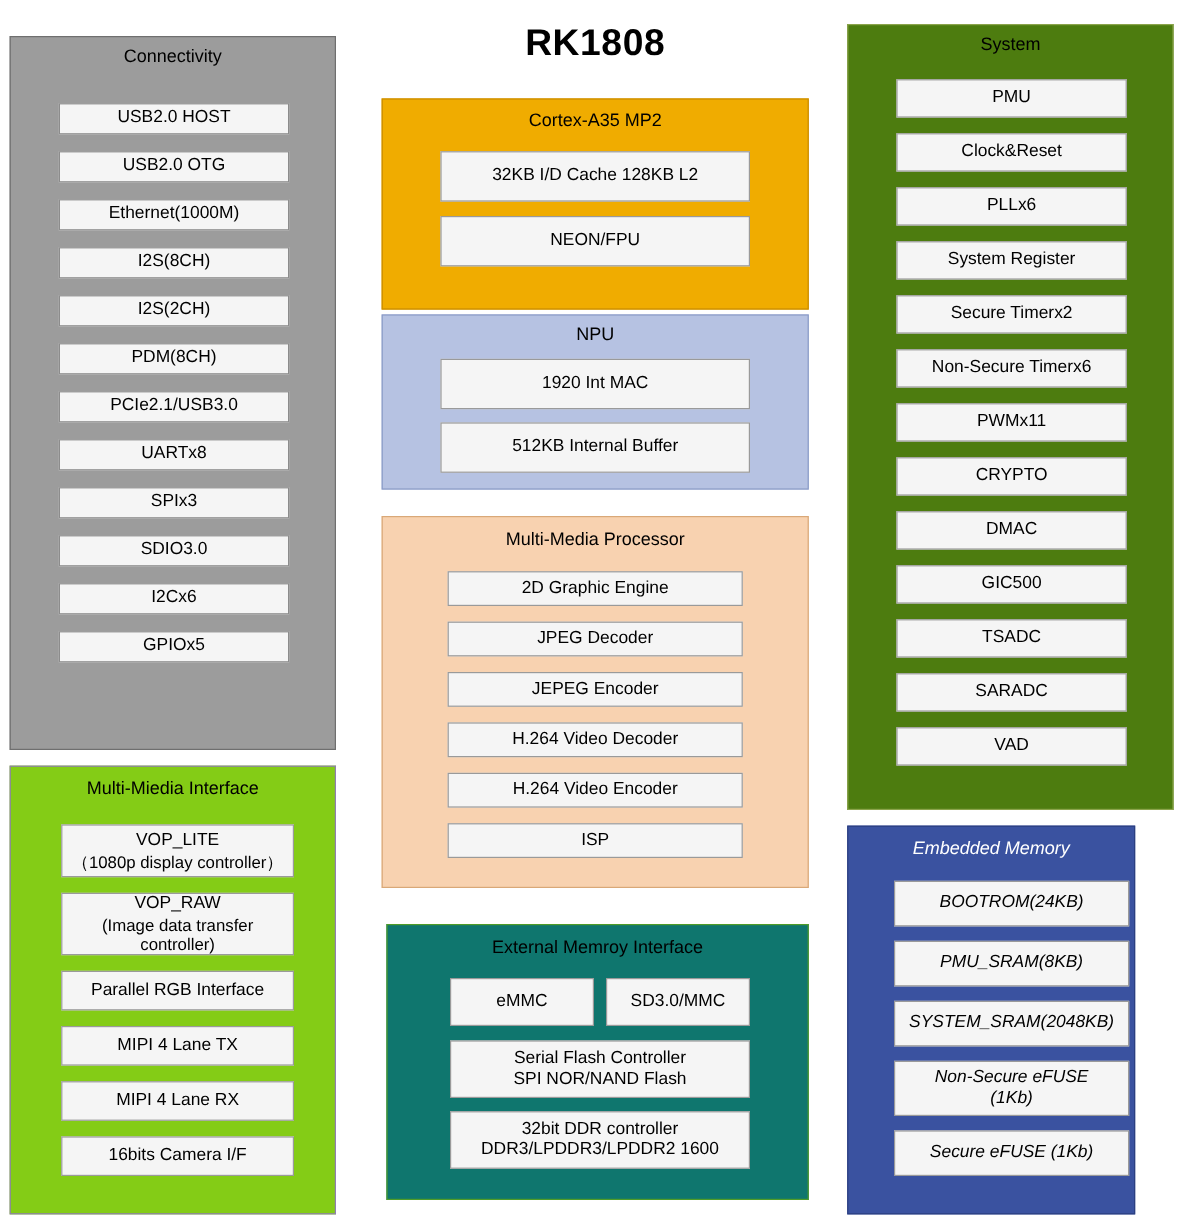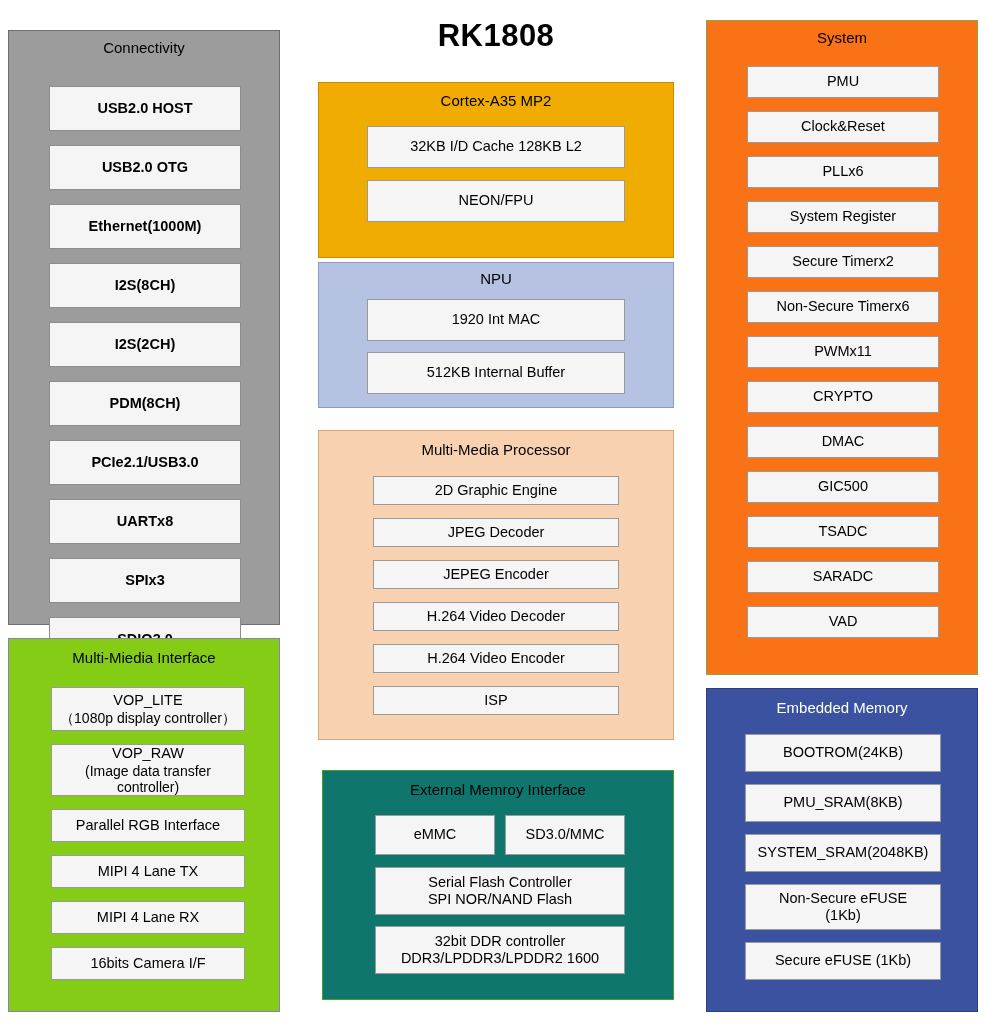--- a/index.html
+++ b/index.html
@@ -68,24 +68,23 @@
     background: #9c9c9c;
     border-color: #6f6f6f;
   }
   #connectivity .block-title { font-size: 15px; padding-top: 8px; }
   #connectivity .items {
     position: absolute;
     left: 40px; top: 55px;
     width: 192px;
   }
   #connectivity .item {
-    height: 45px;
+    height: 26px;
     margin-bottom: 14px;
     border-color: #8c8c8c;
-    font-weight: bold;
   }
 
   
   #mm-interface {
     left: 8px; top: 638px; width: 272px; height: 374px;
     background: #84cc16;
     border-color: #8f7fb0;
   }
   #mm-interface .block-title { font-size: 15px; padding-top: 10px; }
   #mm-interface .items {
@@ -180,40 +179,41 @@
     left: 52px;
     width: 250px;
     border-color: #9a9a9a;
   }
   #ext-mem .wide1 { top: 96px; height: 48px; }
   #ext-mem .wide2 { top: 155px; height: 48px; }
 
   
   #system {
     left: 706px; top: 20px; width: 272px; height: 655px;
-    background: #f97316;
+    background: #4d7c0f;
     border-color: #8ba44b;
   }
   #system .block-title { font-size: 15px; padding-top: 8px; }
   #system .items {
     position: absolute;
     left: 40px; top: 45px;
     width: 192px;
   }
   #system .item {
     height: 32px;
     margin-bottom: 13px;
     border-color: #9a9a9a;
   }
 
   
   #emb-mem {
-    left: 706px; top: 688px; width: 272px; height: 324px;
+    left: 706px; top: 688px; width: 240px; height: 324px;
     background: #3a52a0;
     border-color: #2b3f80;
+    font-style: italic;
   }
   #emb-mem .block-title {
     font-size: 15px;
     padding-top: 10px;
     color: #ffffff;
   }
   #emb-mem .items {
     position: absolute;
     left: 38px; top: 45px;
     width: 196px;

